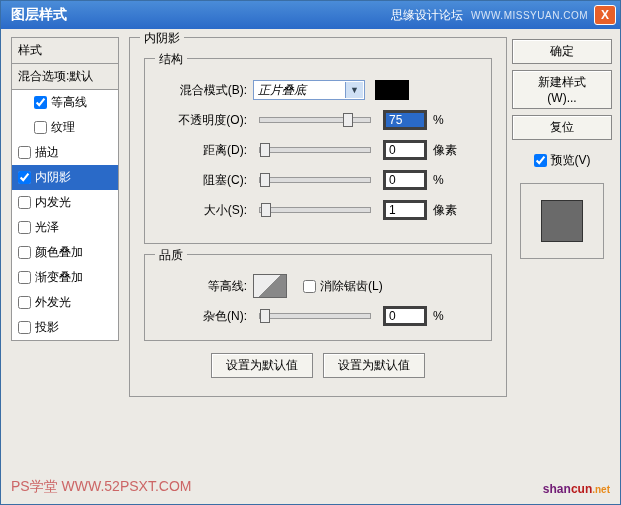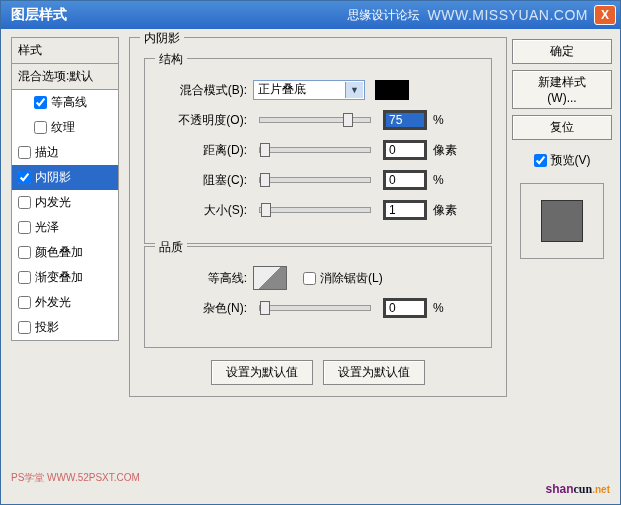--- a/index.html
+++ b/index.html
@@ -1,40 +1,40 @@
 <!DOCTYPE html>
 <html><head>
 <meta charset="utf-8">
 <style>
 * { box-sizing: border-box; margin: 0; padding: 0; font-family: "Microsoft YaHei", SimSun, Arial, sans-serif; font-size: 12px; }
 body { background: #f0f0f0; }
 .dialog { width: 621px; height: 505px; background: #fff; border: 1px solid #3a6ea5; position: relative; }
 .titlebar { height: 28px; background: linear-gradient(#4a8cd8,#2a6ac8); color: #fff; display: flex; align-items: center; padding: 0 4px 0 10px; }
 .titlebar .title { flex: 1; font-size: 14px; font-weight: bold; }
 .titlebar .forum { font-size: 12px; margin-right: 8px; }
-.titlebar .url { font-size: 14px; opacity: .8; margin-right: 6px; letter-spacing: 0.5px; }
+.titlebar .url { font-size: 10px; opacity: .8; margin-right: 6px; letter-spacing: 0.5px; }
 .titlebar .closebtn { width: 22px; height: 20px; background: #e8602a; border: 1px solid #fff; border-radius: 3px; display: flex; align-items: center; justify-content: center; color: #fff; font-weight: bold; cursor: pointer; }
 .body { position: absolute; top: 28px; left: 0; right: 0; bottom: 0; background: #eceae5; }
 
 .styles-list { position: absolute; left: 10px; top: 8px; width: 108px; border: 1px solid #999; background: #fff; }
 .styles-list .hdr { background: #eceae5; border-bottom: 1px solid #999; padding: 4px 6px; }
 .styles-list .row { padding: 4px 6px; display: flex; align-items: center; gap: 4px; cursor: pointer; }
 .styles-list .row.sel { background: #2a6ac8; color: #fff; }
 .styles-list .row input[type=checkbox] { width: 13px; height: 13px; }
 .styles-list .row.indent { padding-left: 22px; }
 
 .center { position: absolute; left: 128px; right: 113px; top: 8px; bottom: 12px; }
 .fieldset { border: 1px solid #999; position: relative; padding: 12px 14px 10px; }
 .fieldset > .legend { position: absolute; top: -8px; left: 10px; background: #eceae5; padding: 0 4px; }
 .fs-outer { height: 360px; }
 .fs-struct { margin-top: 8px; padding-bottom: 14px; }
-.fs-qual { margin-top: 2px; padding-bottom: 20px; }
+.fs-qual { margin-top: 10px; padding-bottom: 5px; }
 .form-row { display: flex; align-items: center; margin: 8px 0; gap: 6px; height: 22px; }
 .form-row .lbl { width: 88px; text-align: right; }
-.select { width: 112px; height: 20px; border: 1px solid #7a9ccf; background: #fff; display: flex; align-items: flex-start; padding: 0 4px; position: relative; }
+.select { width: 112px; height: 20px; border: 1px solid #7a9ccf; background: #fff; display: flex; align-items: center; padding: 0 4px; position: relative; font-style: italic; }
 .select .arrow { position: absolute; right: 1px; top: 1px; bottom: 1px; width: 18px; background: #cfe0f5; border-left: 1px solid #7a9ccf; display: flex; align-items: center; justify-content: center; font-size: 9px; color: #345; }
 .swatch { width: 34px; height: 20px; border: 1px solid #000; background: #000; margin-left: 4px; }
 .slider { flex: 1; height: 6px; max-width: 112px; border: 1px solid #999; background: #ddd; position: relative; margin: 0 6px; }
 .slider .thumb { position: absolute; top: -5px; width: 10px; height: 14px; background: #eee; border: 1px solid #666; }
 .numbox { width: 44px; height: 20px; border: 3px solid #404040; background: #fff; padding: 0 3px; display: flex; align-items: center; }
 .numbox.sel { background: #2a6ac8; color: #fff; }
 .unit { width: 30px; }
 .angle-dial { width: 32px; height: 32px; border: 1px solid #666; border-radius: 50%; position: relative; background: #fff; }
 .angle-dial .needle { position: absolute; left: 50%; top: 50%; width: 14px; height: 1px; background: #000; transform-origin: left center; transform: rotate(-120deg); }
 .chk { display: flex; align-items: center; gap: 4px; }
@@ -42,24 +42,24 @@
 .contour { width: 34px; height: 24px; border: 1px solid #666; background: linear-gradient(135deg,#eee 0%,#eee 50%,#888 50%,#888 100%); display: inline-block; }
 .btnrow { display: flex; gap: 10px; justify-content: center; margin-top: 12px; }
 .btn { border: 1px solid #888; background: #f4f3ee; padding: 3px 14px; cursor: pointer; box-shadow: 1px 1px 0 #fff inset; }
 
 .right { position: absolute; right: 8px; top: 10px; width: 100px; display: flex; flex-direction: column; gap: 6px; }
 .right .btn { width: 100%; text-align: center; }
 .preview-chk { margin-top: 6px; display: flex; align-items: center; gap: 4px; justify-content: center; }
 .preview-box { margin-top: 8px; width: 84px; height: 76px; border: 1px solid #999; background: #eceae5; align-self: center; display: flex; align-items: center; justify-content: center; }
 .preview-inner { width: 42px; height: 42px; background: #6a6a6a; border: 1px solid #333; }
 
-.footer-l { position: absolute; left: 10px; bottom: 19px; font-size: 10px; color: #c66; }
+.footer-l { position: absolute; left: 10px; bottom: 8px; font-size: 14px; color: #c66; }
 .footer-r { position: absolute; right: 10px; bottom: 6px; font-size: 18px; font-weight: bold; }
 .footer-r .g { color: #701a75; }
-.footer-r .o { color: #0f172a; font-family: Liberation Serif, serif; }
+.footer-r .o { color: #b91c1c; }
 </style>
 </head>
 <body>
 
 <div class="dialog">
   <div class="titlebar">
     <span class="title">图层样式</span>
     <span class="forum">思缘设计论坛</span>
     <span class="url">WWW.MISSYUAN.COM</span>
     <div class="closebtn">

